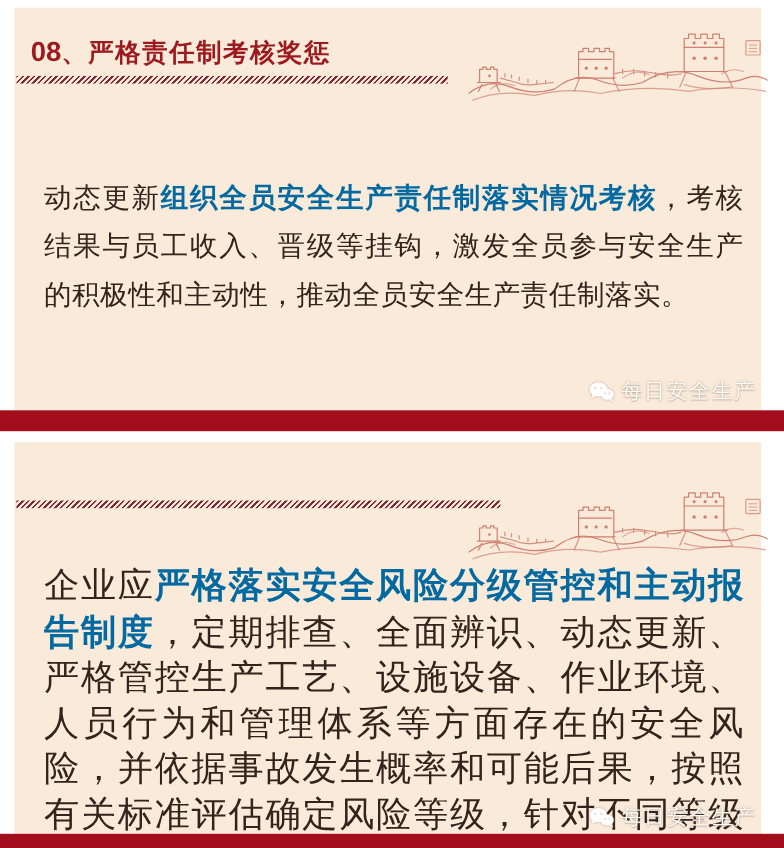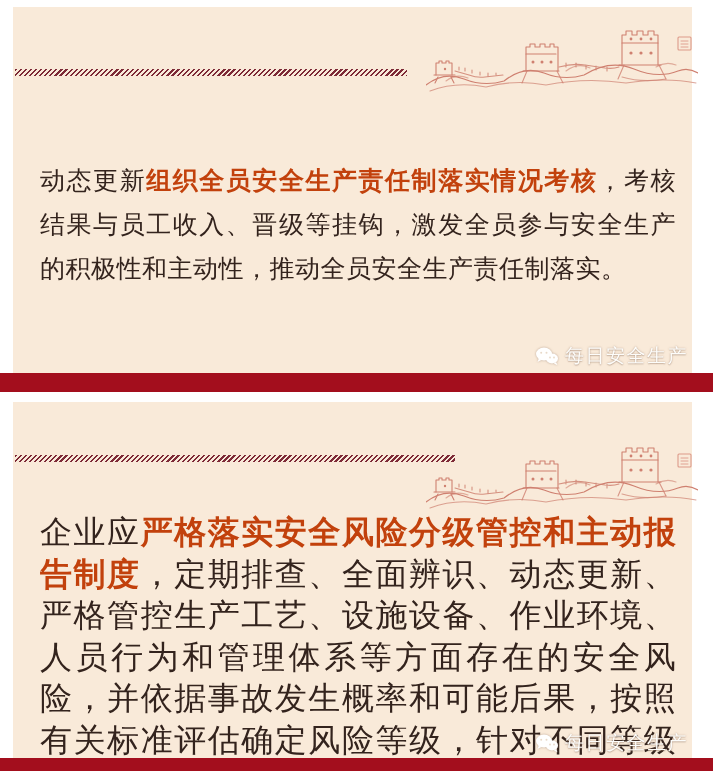--- a/index.html
+++ b/index.html
@@ -38,36 +38,39 @@
   }
   .panel-1 .wall{left:413px;top:14px;}
   .panel-2 .wall{left:413px;top:36px;}
   .para{
     position:absolute;left:27px;width:636px;
     color:#33231d;text-align:justify;
     font-weight:500;
   }
   .panel-1 .para{top:151px;font-size:25px;line-height:44px;letter-spacing:0.5px;}
   .panel-2 .para{top:110px;font-size:32px;line-height:41.5px;letter-spacing:0.2px;}
-  .hl{color:#c2410c;font-weight:700;}
+  .hl{color:#0369a1;font-weight:700;}
   .wm{
     position:absolute;right:4px;
     display:flex;align-items:center;gap:6px;
     color:#fdfdfb;font-size:19px;letter-spacing:1.5px;
     text-shadow:0 0 2px rgba(150,120,100,0.65), 0 1px 1px rgba(150,120,100,0.35);
     white-space:nowrap;
   }
   .panel-1 .wm{bottom:4px;}
   .panel-2 .wm{bottom:2px;}
   .wm svg{display:block;filter:drop-shadow(0 0 1px rgba(150,120,100,0.6));}
 </style>
 </head>
 <body>
 
 <div class="panel panel-1">
+  <div class="sec-title">
+    <span class="sec-num">08</span><span>、</span><span>严格责任制考核奖惩</span>
+  </div>
   <div class="hatch"></div>
 
   <svg class="wall" viewBox="0 0 272 80" fill="none" stroke="#cf8070" stroke-width="1.1" stroke-linecap="round" stroke-linejoin="round">
 
     <path d="M0 64 Q18 50 38 58 T78 60 Q98 44 118 52 T158 54 Q184 38 208 48 T252 50 Q262 46 272 52"></path>
     <path d="M4 70 Q30 60 60 66 Q90 58 120 64 Q160 56 200 62 Q240 56 270 62" stroke-opacity="0.7"></path>
     <path d="M20 60 q10 -8 22 -3 M140 50 q12 -9 24 -3 M230 46 q10 -6 20 -2" stroke-opacity="0.6"></path>
 
     <g>
       <path d="M10 54 v-12 h3 v-2 h3 v2 h4 v-2 h3 v2 h3 v12"></path>

